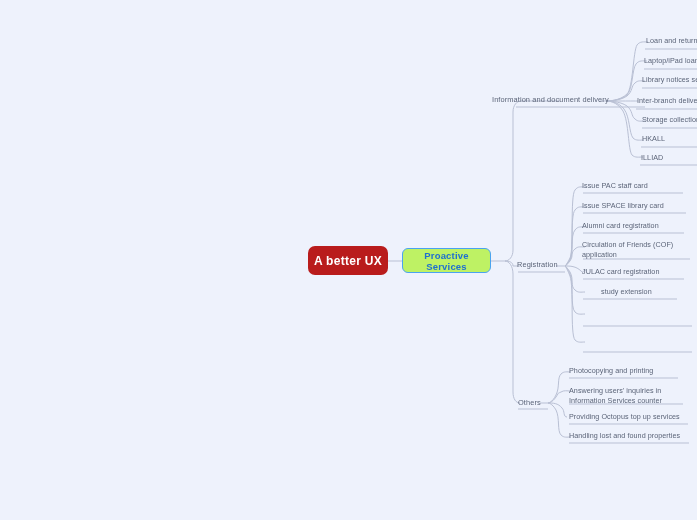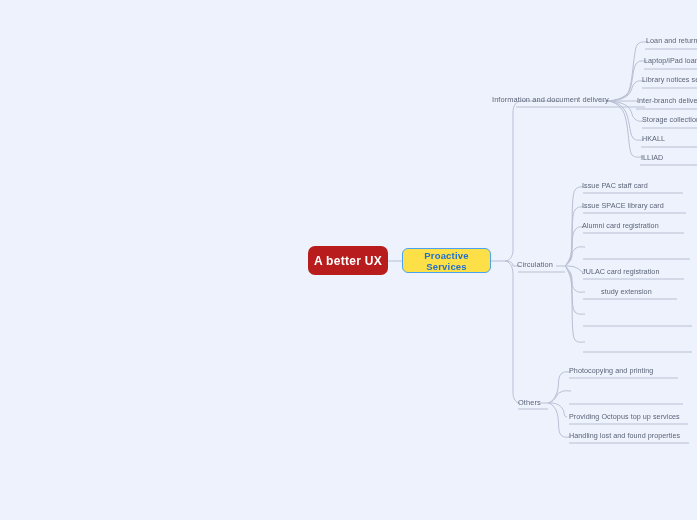--- a/index.html
+++ b/index.html
@@ -43,21 +43,21 @@
     align-items: center;
     justify-content: center;
     text-align: center;
     left: 308px;
     top: 246px;
     width: 80px;
     height: 29px;
   }
   
   .l1-node {
-    background: #fde047;
+    background: #bef264;
     color: #1e6fd0;
     border: 1.5px solid #4aa3f0;
     border-radius: 6px;
     font-size: 9.5px;
     font-weight: bold;
     letter-spacing: 0.2px;
     display: flex;
     align-items: center;
     justify-content: center;
     text-align: center;
@@ -168,27 +168,31 @@
   <div class="node l2-label" style="left:489px; top:95px;">Information and document delivery</div>
 
   <div class="node leaf-label clip-right" style="left:643px; top:36px; width:54px;">Loan and return col</div>
   <div class="node leaf-label clip-right" style="left:641px; top:56px; width:56px;">Laptop/iPad loaning</div>
   <div class="node leaf-label clip-right" style="left:639px; top:75px; width:58px;">Library notices serv</div>
   <div class="node leaf-label clip-right" style="left:634px; top:96px; width:63px;">Inter-branch deliver</div>
   <div class="node leaf-label clip-right" style="left:639px; top:115px; width:58px;">Storage collection r</div>
   <div class="node leaf-label clip-right" style="left:639px; top:134px; width:58px;">HKALL</div>
   <div class="node leaf-label clip-right" style="left:638px; top:153px; width:59px;">ILLIAD</div>
 
-  <div class="node l2-label" style="left:514px; top:260px;">Circulation</div>
+  <div class="node l2-label" style="left:514px; top:260px;">Registration</div>
 
   <div class="node leaf-label" style="left:579px; top:181px; width:110px;">Issue PAC staff card</div>
   <div class="node leaf-label" style="left:579px; top:201px; width:112px;">Issue SPACE library card</div>
   <div class="node leaf-label" style="left:579px; top:221px; width:112px;">Alumni card registration</div>
+  <div class="node leaf-label" style="left:579px; top:240px; width:112px;">Circulation of Friends (COF)
+application</div>
   <div class="node leaf-label" style="left:579px; top:267px; width:112px;">JULAC card registration</div>
   <div class="node leaf-label" style="left:579px; top:287px; width:112px;margin-left:19px;">study extension</div>
 
   <div class="node l2-label" style="left:515px; top:398px;">Others</div>
 
   <div class="node leaf-label" style="left:566px; top:366px; width:120px;">Photocopying and printing</div>
+  <div class="node leaf-label" style="left:566px; top:386px; width:122px;">Answering users' inquiries in
+Information Services counter</div>
   <div class="node leaf-label" style="left:566px; top:412px; width:124px;">Providing Octopus top up services</div>
   <div class="node leaf-label" style="left:566px; top:431px; width:126px;">Handling lost and found properties</div>
 
 </div>
 
 </body></html>

